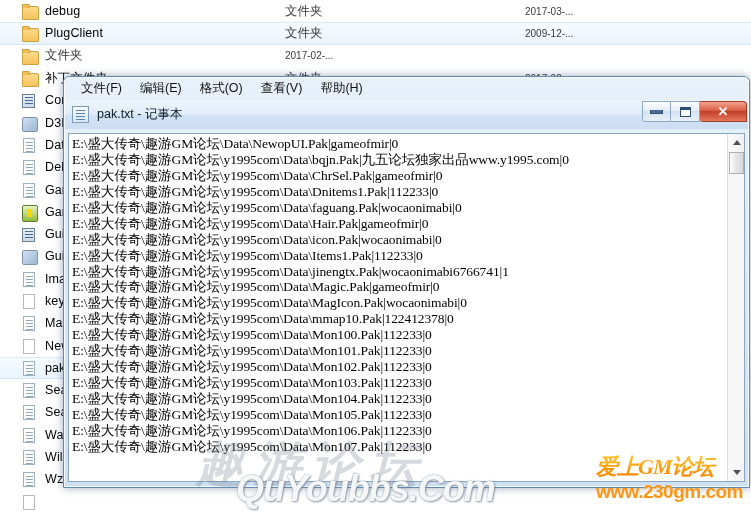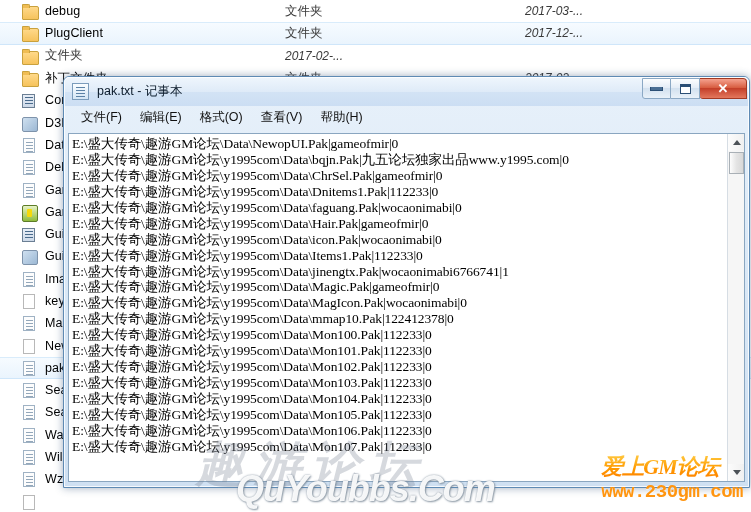--- a/index.html
+++ b/index.html
@@ -59,22 +59,21 @@
   .fr-size {
     flex: 0 0 70px;
     text-align: right;
     color: #3a3a3a;
     font-size: 12.5px;
     padding-right: 10px;
   }
   .fr-date {
     flex: 0 0 110px;
     color: #3a3a3a;
-    font-size: 12px;
-    font-style: italic;
+    font-size: 10px;
   }
 
   
   .ico-folder {
     width: 15px; height: 12px;
     background: linear-gradient(to bottom,#ffd98a,#f6c35c);
     border: 1px solid #c9a13d;
     border-radius: 1px 2px 1px 1px;
     margin-top: 3px;
     position: relative;
@@ -345,21 +344,21 @@
     font-weight: bold;
     font-style: italic;
     background: linear-gradient(to bottom,#ffd24d 0%,#ff9a00 55%,#ff7a00 100%);
     -webkit-background-clip: text;
     background-clip: text;
     color: transparent;
     text-shadow: none;
     letter-spacing: -1px;
   }
   #wm-gm-line2 {
-    font-family: Liberation Mono, monospace;
+    font-family: Liberation Sans, sans-serif;
     font-size: 19px;
     font-weight: bold;
     color: #ff9510;
     letter-spacing: -0.5px;
     margin-top: -1px;
     text-shadow: 0 1px 0 rgba(255,255,255,0.6);
   }
 </style>
 </head>
 <body>
@@ -374,21 +373,21 @@
       <div class="fr-size"></div>
       <div class="fr-date">2017-03-...</div>
     </div>
     <div class="file-row selected">
       <div class="fr-icon">
         <div class="ico-folder"></div>
       </div>
       <div class="fr-name">PlugClient</div>
       <div class="fr-type">文件夹</div>
       <div class="fr-size"></div>
-      <div class="fr-date">2017-12-...</div>
+      <div class="fr-date">2009-12-...</div>
     </div>
     <div class="file-row">
       <div class="fr-icon">
         <div class="ico-folder"></div>
       </div>
       <div class="fr-type">文件夹</div>
       <div class="fr-size"></div>
       <div class="fr-date">2017-02-...</div>
     </div>
     <div class="file-row">
@@ -566,44 +565,44 @@
       <div class="fr-icon">
         <div class="ico-plain"></div>
       </div>
       <div class="fr-type"></div>
       <div class="fr-size"></div>
       <div class="fr-date"></div>
     </div>
   </div>
 
 <div id="notepad">
+  <div id="np-menubar">
+      <div class="menu-item">文件(F)</div>
+      <div class="menu-item">编辑(E)</div>
+      <div class="menu-item">格式(O)</div>
+      <div class="menu-item">查看(V)</div>
+      <div class="menu-item">帮助(H)</div>
+    </div>
+
   <div id="np-titlebar">
     <div id="np-titleicon"></div>
     <div id="np-title">pak.txt - 记事本</div>
     <div class="win-btns">
       <div class="win-btn">
         <span class="wb-min"></span>
       </div>
       <div class="win-btn">
         <span class="wb-max"></span>
       </div>
       <div class="win-btn close">
         <span>✕</span>
       </div>
     </div>
   </div>
 
-  <div id="np-menubar">
-      <div class="menu-item">文件(F)</div>
-      <div class="menu-item">编辑(E)</div>
-      <div class="menu-item">格式(O)</div>
-      <div class="menu-item">查看(V)</div>
-      <div class="menu-item">帮助(H)</div>
-    </div>
-
   <div id="np-textwrap">
     <div id="np-text"><div>E:\盛大传奇\趣游GM论坛\Data\NewopUI.Pak|gameofmir|0</div><div>E:\盛大传奇\趣游GM论坛\y1995com\Data\bqjn.Pak|九五论坛独家出品www.y1995.com|0</div><div>E:\盛大传奇\趣游GM论坛\y1995com\Data\ChrSel.Pak|gameofmir|0</div><div>E:\盛大传奇\趣游GM论坛\y1995com\Data\Dnitems1.Pak|112233|0</div><div>E:\盛大传奇\趣游GM论坛\y1995com\Data\faguang.Pak|wocaonimabi|0</div><div>E:\盛大传奇\趣游GM论坛\y1995com\Data\Hair.Pak|gameofmir|0</div><div>E:\盛大传奇\趣游GM论坛\y1995com\Data\icon.Pak|wocaonimabi|0</div><div>E:\盛大传奇\趣游GM论坛\y1995com\Data\Items1.Pak|112233|0</div><div>E:\盛大传奇\趣游GM论坛\y1995com\Data\jinengtx.Pak|wocaonimabi6766741|1</div><div>E:\盛大传奇\趣游GM论坛\y1995com\Data\Magic.Pak|gameofmir|0</div><div>E:\盛大传奇\趣游GM论坛\y1995com\Data\MagIcon.Pak|wocaonimabi|0</div><div>E:\盛大传奇\趣游GM论坛\y1995com\Data\mmap10.Pak|122412378|0</div><div>E:\盛大传奇\趣游GM论坛\y1995com\Data\Mon100.Pak|112233|0</div><div>E:\盛大传奇\趣游GM论坛\y1995com\Data\Mon101.Pak|112233|0</div><div>E:\盛大传奇\趣游GM论坛\y1995com\Data\Mon102.Pak|112233|0</div><div>E:\盛大传奇\趣游GM论坛\y1995com\Data\Mon103.Pak|112233|0</div><div>E:\盛大传奇\趣游GM论坛\y1995com\Data\Mon104.Pak|112233|0</div><div>E:\盛大传奇\趣游GM论坛\y1995com\Data\Mon105.Pak|112233|0</div><div>E:\盛大传奇\趣游GM论坛\y1995com\Data\Mon106.Pak|112233|0</div><div>E:\盛大传奇\趣游GM论坛\y1995com\Data\Mon107.Pak|112233|0</div></div>
     <div id="np-scroll">
       <div class="sb-arrow up">
         <span class="sb-tri up"></span>
       </div>
       <div id="sb-thumb"></div>
       <div class="sb-arrow down">
         <span class="sb-tri down"></span>
       </div>

